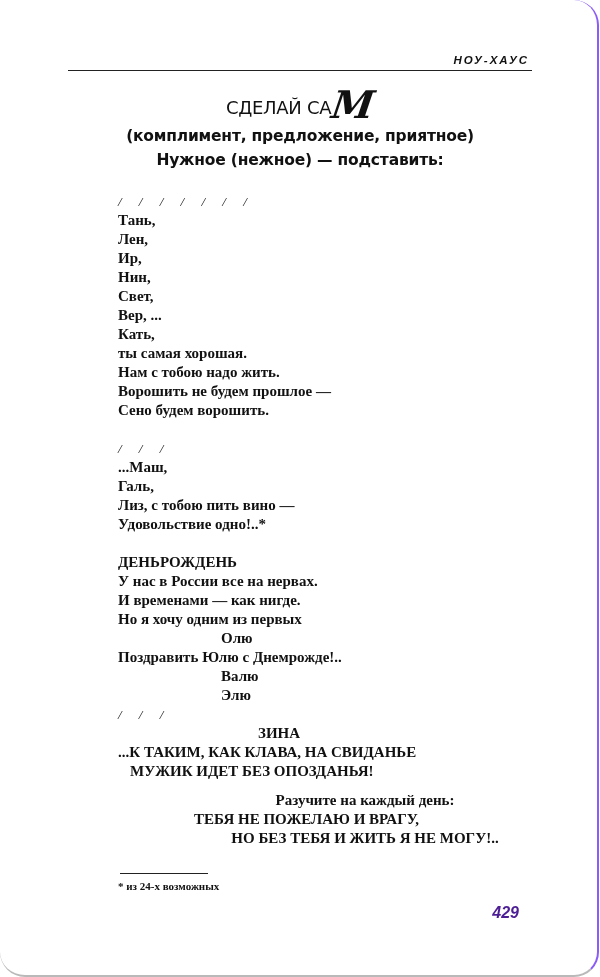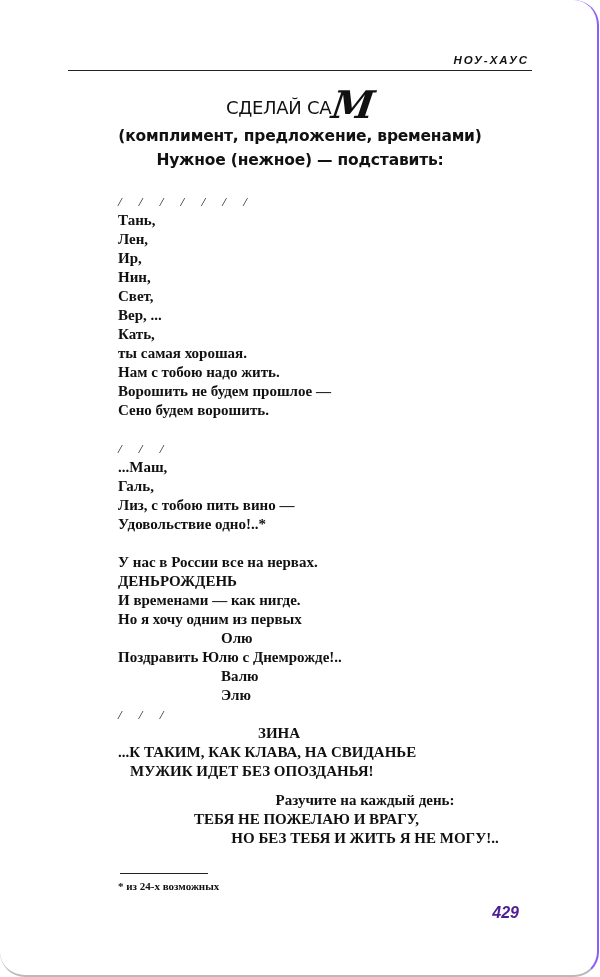--- a/index.html
+++ b/index.html
@@ -63,21 +63,21 @@
 
 <div class="page">
 
   <div class="running-head">НОУ-ХАУС</div>
   <div class="head-rule"></div>
 
   <div class="title-block">
     <div class="title">
       <span>СДЕЛАЙ СА</span><span class="big-m">М</span>
     </div>
-    <div class="subtitle">(комплимент, предложение, временами)</div>
+    <div class="subtitle">(комплимент, предложение, приятное)</div>
     <div class="subtitle">Нужное (нежное) — подставить:</div>
   </div>
 
   <div class="poem">
 
     <span class="line slashes">/ / / / / / /</span>
     <span class="line">Тань,</span>
     <span class="line">Лен,</span>
     <span class="line">Ир,</span>
     <span class="line">Нин,</span>
@@ -90,22 +90,22 @@
     <span class="line">Сено будем ворошить.</span>
     <div class="gap"></div>
 
     <span class="line slashes">/ / /</span>
     <span class="line">...Маш,</span>
     <span class="line">Галь,</span>
     <span class="line">Лиз, с тобою пить вино —</span>
     <span class="line">Удовольствие одно!..*</span>
     <div class="gap"></div>
 
+    <span class="line">ДЕНЬРОЖДЕНЬ</span>
     <span class="line">У нас в России все на нервах.</span>
-    <span class="line">ДЕНЬРОЖДЕНЬ</span>
     <span class="line">И временами — как нигде.</span>
     <span class="line">Но я хочу одним из первых</span>
     <span class="line indent-name">Олю</span>
     <span class="line">Поздравить Юлю с Днемрожде!..</span>
     <span class="line indent-name">Валю</span>
     <span class="line indent-name">Элю</span>
 
     <span class="line slashes">/ / /</span>
     <span class="line caps-center">ЗИНА</span>
     <span class="line">...К ТАКИМ, КАК КЛАВА, НА СВИДАНЬЕ</span>

